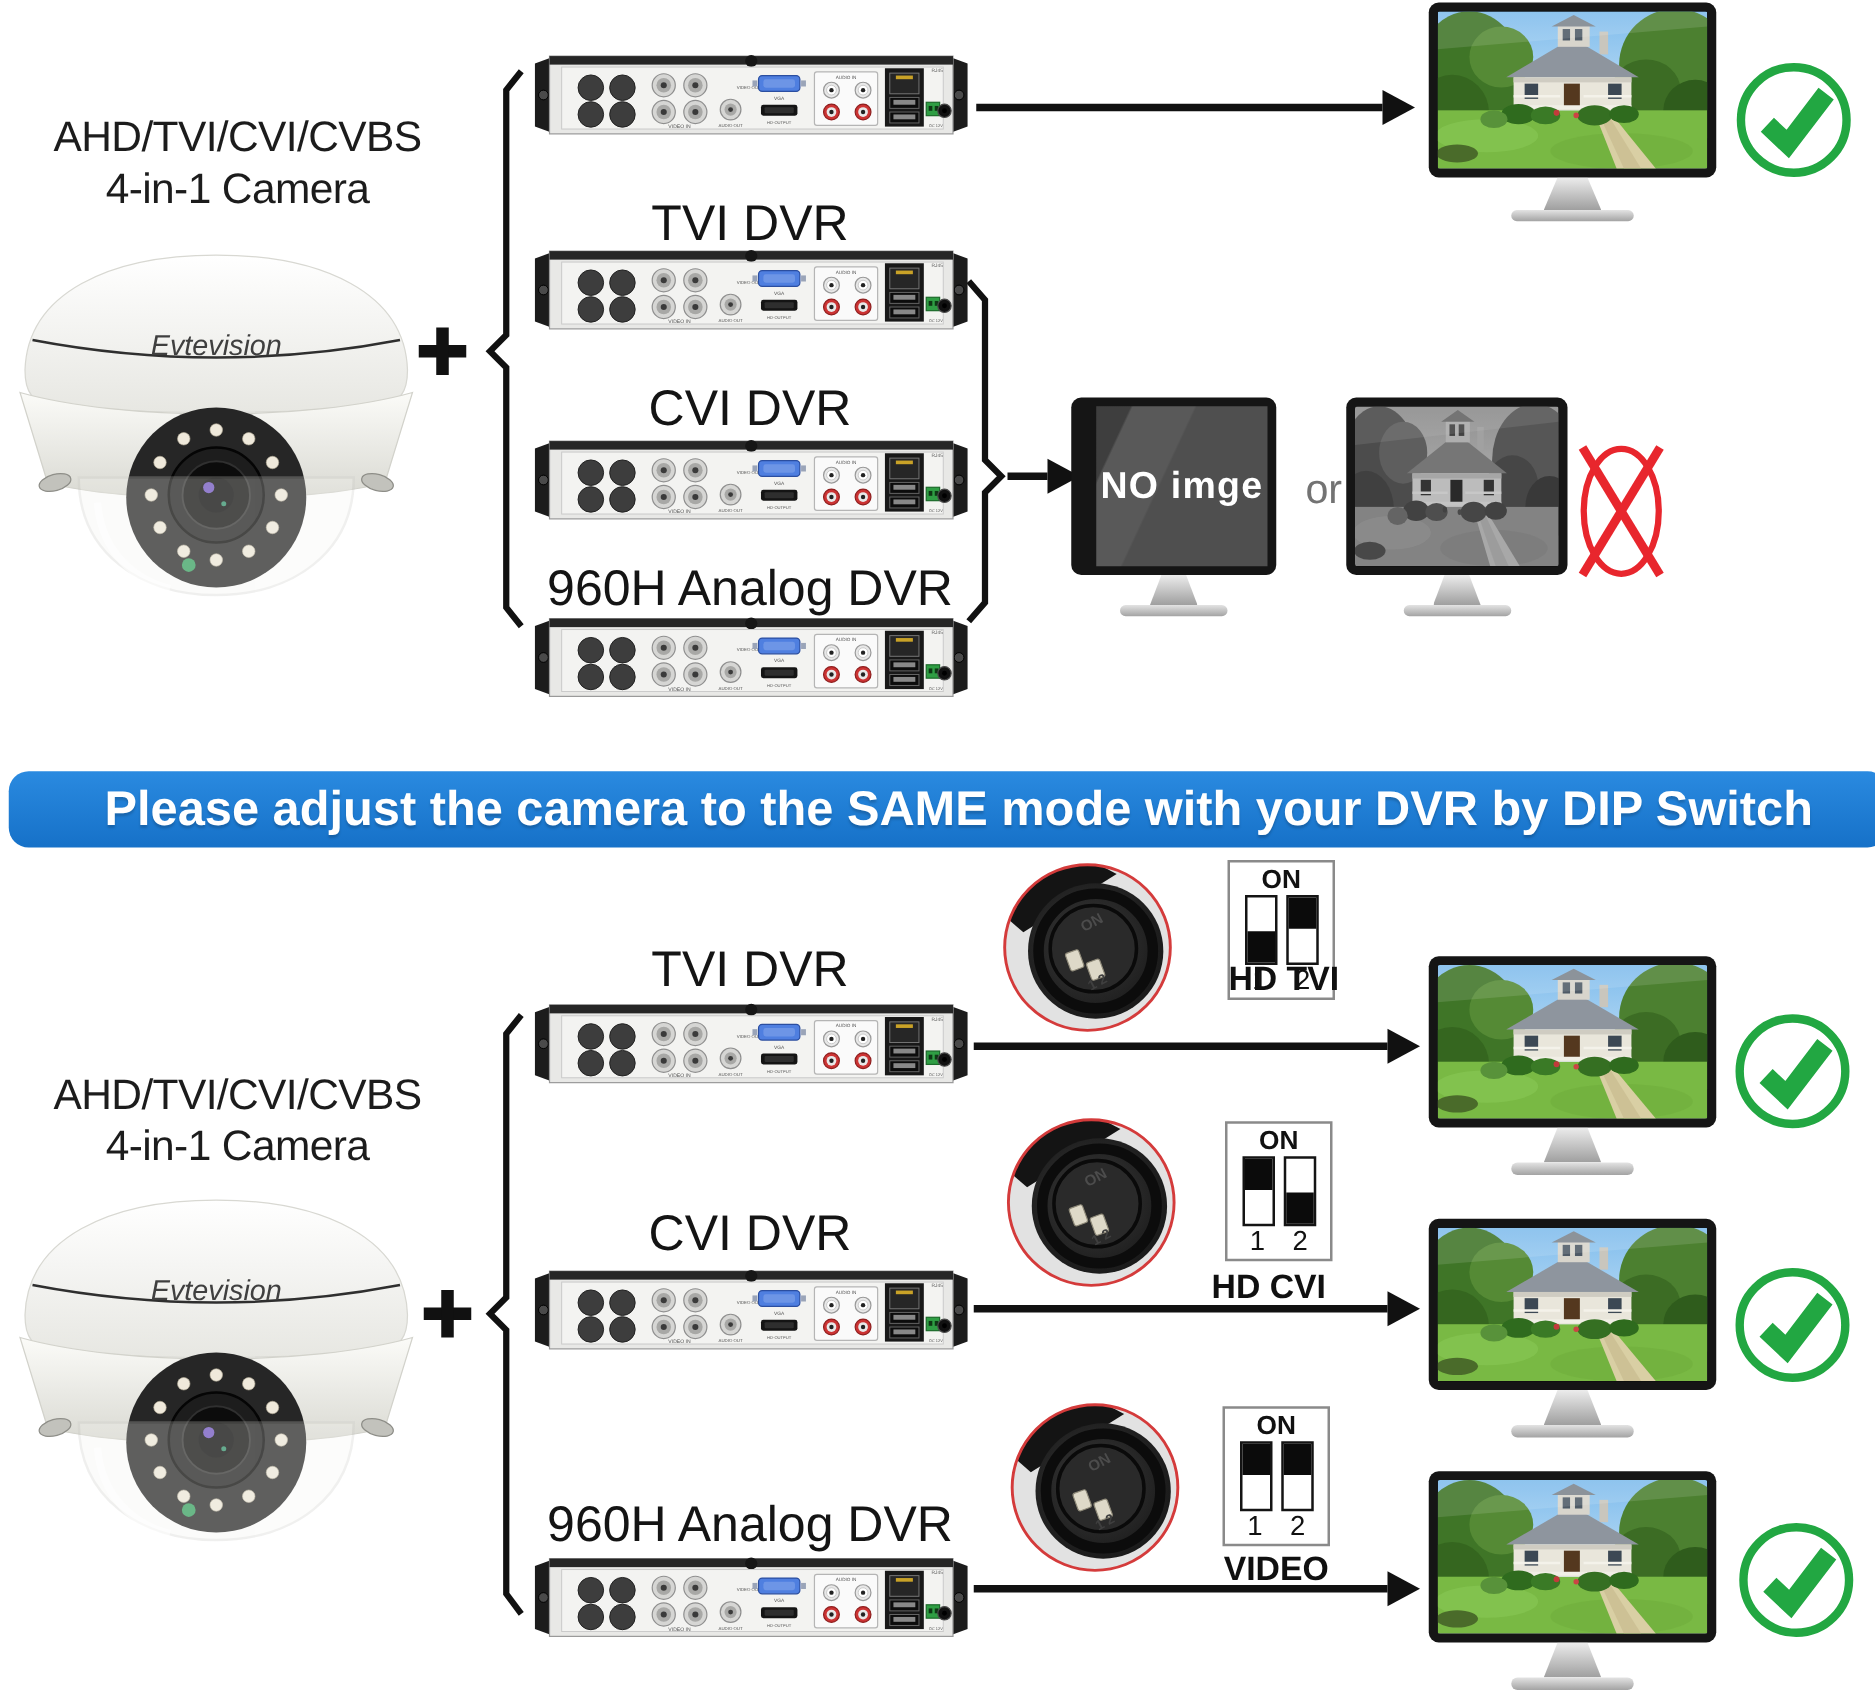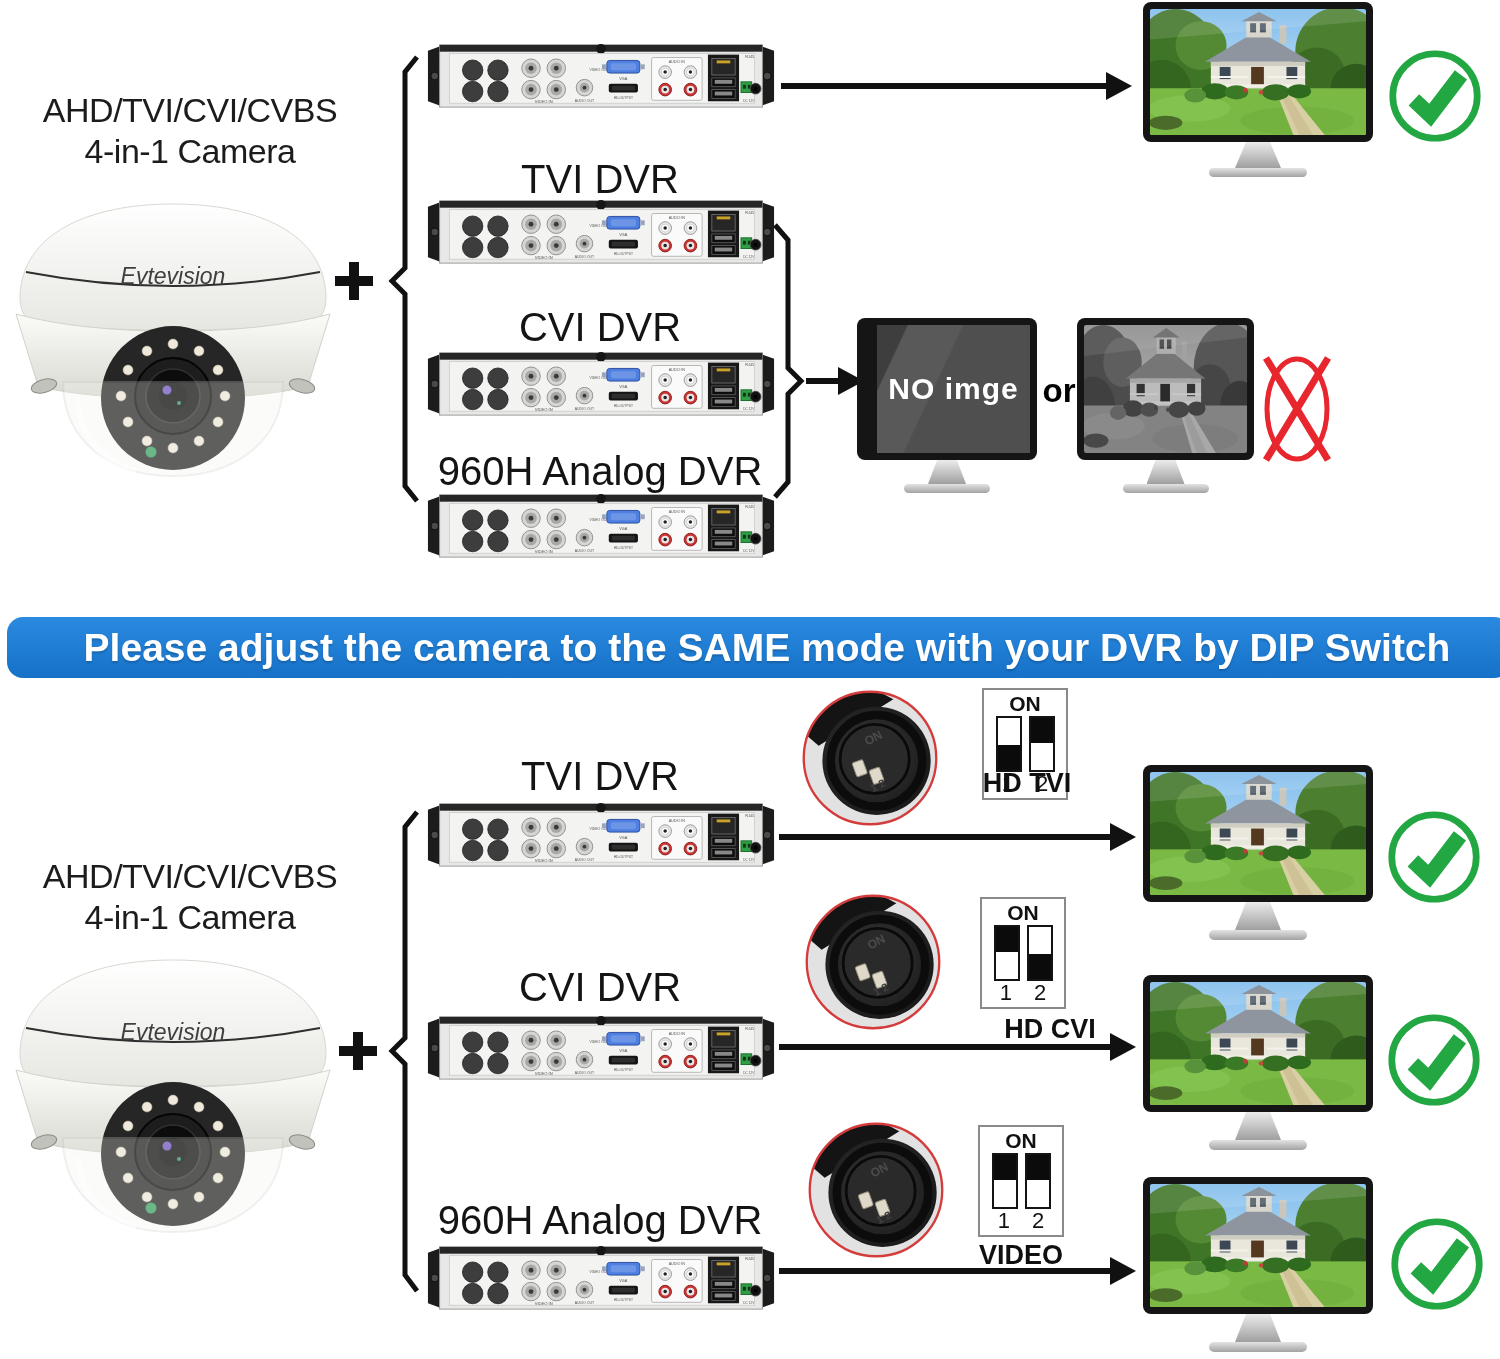--- a/index.html
+++ b/index.html
@@ -23,29 +23,29 @@
   .camsvg{width:330px;height:290px;display:block;}
 
   .dvr-label{position:absolute;left:395px;width:410px;text-align:center;
     font-size:40px;line-height:42px;color:#141414;}
   .dvr-unit{position:absolute;width:352px;height:70px;}
   .dvrsvg{width:352px;height:70px;display:block;}
 
   .self-adapted{position:absolute;left:762px;top:44px;width:240px;text-align:center;
     font-size:33px;color:#1a1a1a;}
   .or-label{position:absolute;left:1036px;top:372px;width:46px;text-align:center;
-    font-size:33px;color:#000000;font-weight:bold;}
+    font-size:33px;color:#737373;}
 
   .monitor{position:absolute;}
   .mframe{background:#151515;border-radius:8px;padding:7px;box-sizing:border-box;}
   .mscreen{width:100%;height:100%;border-radius:2px;overflow:hidden;background:#000;position:relative;}
   .mscreen svg{display:block;width:100%;height:100%;}
   .m-good .mframe{width:230px;height:140px;}
   .m-good-s .mframe{width:230px;height:137px;}
-  .m-bad .mframe{width:180px;height:142px;padding-left:20px;}
+  .m-bad .mframe{width:164px;height:142px;padding-left:20px;}
   .m-bad2 .mframe{width:177px;height:142px;}
   .neck{width:46px;height:26px;margin:0 auto;background:linear-gradient(180deg,#ececec,#9f9f9f);
     clip-path:polygon(24% 0,76% 0,100% 100%,0 100%);}
   .mbase{width:98px;height:9px;margin:0 auto;border-radius:5px;
     background:linear-gradient(180deg,#e3e3e3,#a3a3a3);}
   .grayed svg{filter:grayscale(1) brightness(.8) contrast(1.08);}
   .noimg-screen{width:100%;height:100%;background:#4f4f4f;display:flex;align-items:center;justify-content:center;position:relative;}
   .noimg-screen::before{content:"";position:absolute;inset:0;
     background:linear-gradient(115deg,rgba(0,0,0,.22) 0 14%,rgba(255,255,255,.06) 15% 40%,rgba(0,0,0,0) 41%);}
   .noimg-text{color:#fff;font-size:30px;font-weight:700;letter-spacing:1px;position:relative;}
@@ -485,21 +485,21 @@
     <div class="dip-on">ON</div>
     <div class="dip-switches">
       <div class="dip-sw sw-up"></div>
       <div class="dip-sw sw-down"></div>
     </div>
     <div class="dip-nums">
       <span>1</span>
       <span>2</span>
     </div>
   </div>
-  <div class="mode-label" style="left:965px;top:1014px">HD CVI</div>
+  <div class="mode-label" style="left:930px;top:1014px">HD CVI</div>
   <div class="monitor m-good-s" style="left:1143px;top:975px">
     <div class="mframe">
         <div class="mscreen">
           <svg viewBox="0 0 220 124" preserveAspectRatio="none">
             <use href="#sym-house"></use>
           </svg>
         </div>
       </div>
     <div class="neck" style="height:28px"></div>
       <div class="mbase" style="height:10px"></div>

